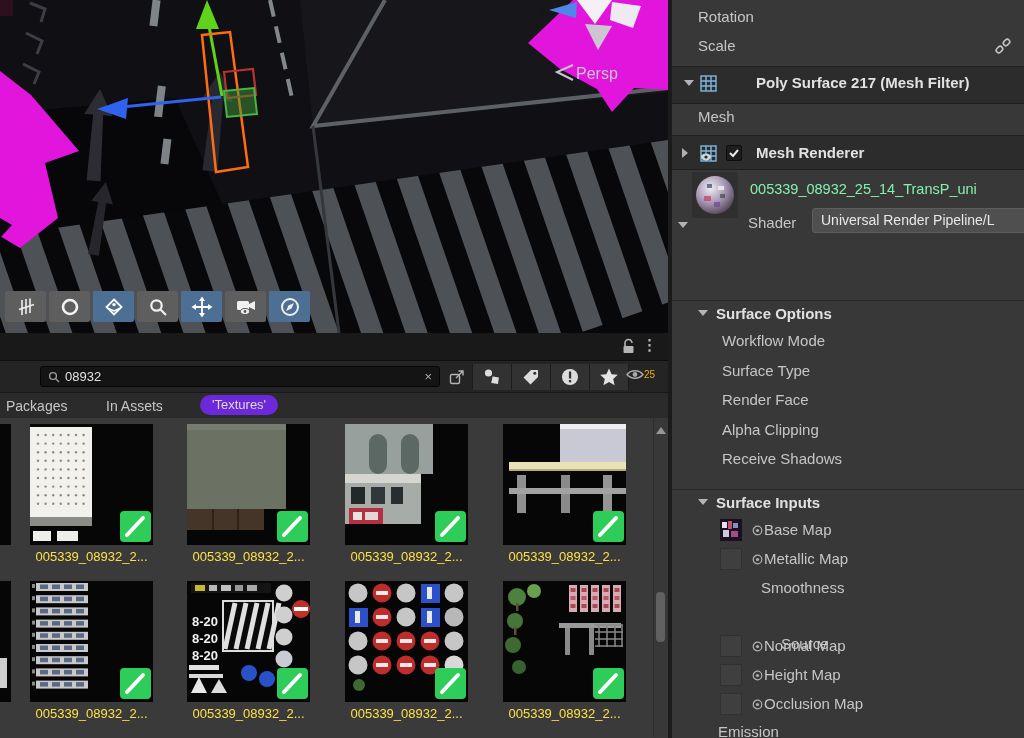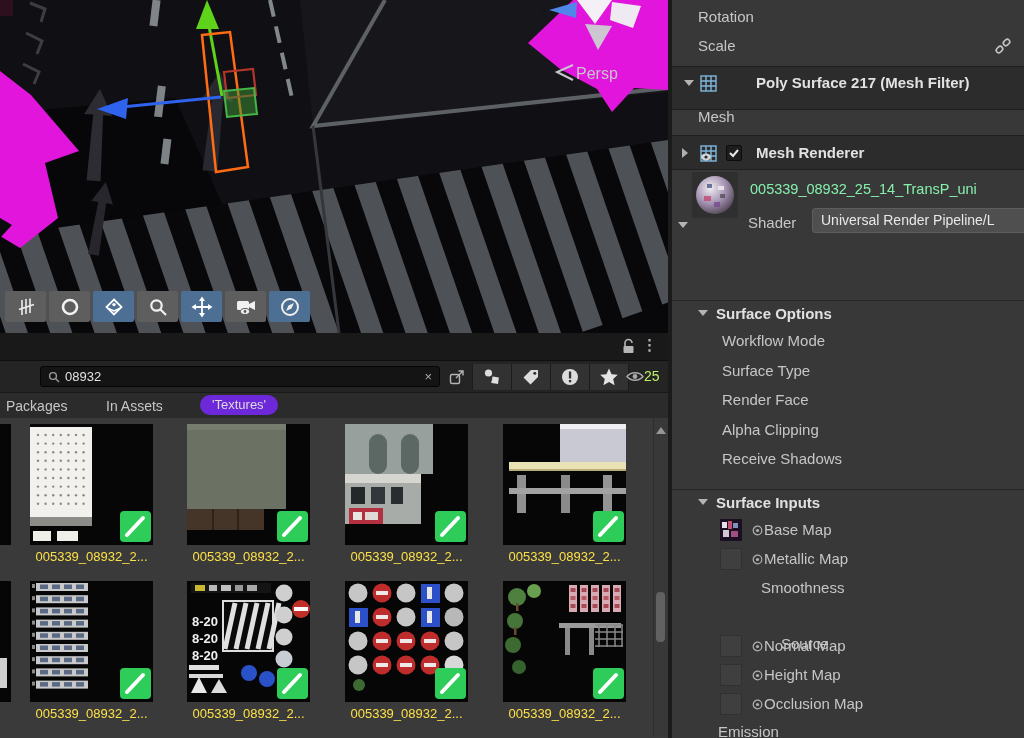--- a/index.html
+++ b/index.html
@@ -14,21 +14,21 @@
   .lock-icon{position:absolute;right:32px;top:5px;}
   .proj-search{position:relative;height:32px;background:#242424;border-top:1px solid #0e0e0e;box-sizing:border-box;}
   .search-field{position:absolute;left:40px;top:5px;width:400px;height:21px;background:#141414;border:1px solid #050505;border-radius:3px;box-sizing:border-box;display:flex;align-items:center;padding:0 7px;}
   .search-field .val{flex:1;margin-left:5px;font-size:13px;color:#e2e2e2;}
   .search-field .clear{font-size:13px;color:#ababab;}
   .expand-btn{position:absolute;left:444px;top:5px;width:26px;height:21px;display:flex;align-items:center;justify-content:center;}
   .filters{position:absolute;left:472px;top:3px;height:26px;display:flex;}
   .flt-btn{width:38px;height:26px;background:#323232;border-right:1px solid #1c1c1c;display:flex;align-items:center;justify-content:center;}
   .flt-btn:first-child{border-left:1px solid #1c1c1c;}
   .eye-count{position:absolute;left:626px;top:7px;display:flex;align-items:center;}
-  .eye-count span{margin-left:0;font-size:14px;color:#bef264;}
+  .eye-count span{margin-left:0;font-size:10px;color:#eab308;}
   .proj-scope{position:relative;height:26px;background:#2b2b2b;border-top:1px solid #181818;box-sizing:border-box;font-size:14px;color:#c6c6c6;}
   .scope-pk{position:absolute;left:6px;top:5px;}
   .scope-ia{position:absolute;left:106px;top:5px;}
   .scope-pill{position:absolute;left:200px;top:2px;height:20px;line-height:20px;padding:0 12px;background:#6d28d9;border-radius:10px;font-size:13px;color:#dcdcdc;}
   .proj-grid{position:relative;height:319px;background:#3a3a3a;overflow:hidden;}
   .tile{position:absolute;width:123px;height:121px;}
   .tile-label{position:absolute;width:139px;text-align:center;font-size:13px;color:#fde047;white-space:nowrap;}
   .sliver{position:absolute;left:0;width:11px;height:121px;background:#060606;}
   .scrollbar{position:absolute;right:0;top:0;width:15px;height:319px;background:#383838;border-left:1px solid #2d2d2d;box-sizing:border-box;}
   .sb-up{position:absolute;left:2px;top:9px;width:0;height:0;border-left:5px solid transparent;border-right:5px solid transparent;border-bottom:7px solid #969696;}
@@ -558,21 +558,21 @@
     <div class="row-label" style="left:26px;top:37px;">Scale</div>
     <div class="insp-abs" style="left:322px;top:37px;">
       <svg width="18" height="18">
           <g transform="rotate(-45 9 9)" stroke="#c4c4c4" fill="none" stroke-width="1.6">
             <rect x="0.5" y="6.5" width="7" height="5" rx="2.5"></rect>
             <rect x="10.5" y="6.5" width="7" height="5" rx="2.5"></rect>
           </g>
         </svg>
     </div>
 
-    <div class="hdr" style="top:66px;height:44px;">
+    <div class="hdr" style="top:66px;height:38px;">
       <div class="tri-down" style="position:absolute;left:12px;top:13px;"></div>
       <svg class="insp-abs" style="left:28px;top:8px;" width="17" height="17">
         <g stroke="#7fb7dd" stroke-width="1.4" fill="none">
             <rect x="1" y="1" width="15" height="15"></rect>
             <path d="M6,1 V16 M11,1 V16 M1,6 H16 M1,11 H16"></path>
           </g>
       </svg>
       <div class="title" style="top:7px;">Poly Surface 217 (Mesh Filter)</div>
     </div>
     <div class="row-label" style="left:26px;top:108px;">Mesh</div>

